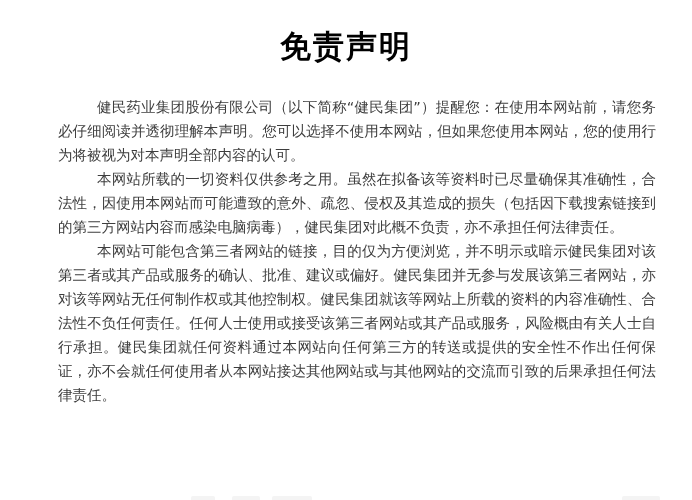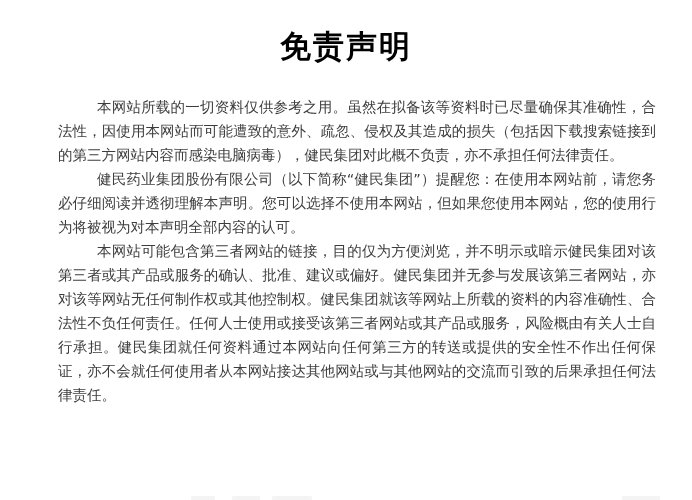--- a/index.html
+++ b/index.html
@@ -52,22 +52,22 @@
   .cutoff.d { left: 622px; width: 38px; }
 </style>
 </head>
 <body>
 
 <div class="page">
 
   <h1 class="title">免责声明</h1>
 
   <div class="content">
+    <p>健民药业集团股份有限公司（以下简称“健民集团”）提醒您：在使用本网站前，请您务必仔细阅读并透彻理解本声明。您可以选择不使用本网站，但如果您使用本网站，您的使用行为将被视为对本声明全部内容的认可。</p>
     <p>本网站所载的一切资料仅供参考之用。虽然在拟备该等资料时已尽量确保其准确性，合法性，因使用本网站而可能遭致的意外、疏忽、侵权及其造成的损失（包括因下载搜索链接到的第三方网站内容而感染电脑病毒），健民集团对此概不负责，亦不承担任何法律责任。</p>
-    <p>健民药业集团股份有限公司（以下简称“健民集团”）提醒您：在使用本网站前，请您务必仔细阅读并透彻理解本声明。您可以选择不使用本网站，但如果您使用本网站，您的使用行为将被视为对本声明全部内容的认可。</p>
     <p>本网站可能包含第三者网站的链接，目的仅为方便浏览，并不明示或暗示健民集团对该第三者或其产品或服务的确认、批准、建议或偏好。健民集团并无参与发展该第三者网站，亦对该等网站无任何制作权或其他控制权。健民集团就该等网站上所载的资料的内容准确性、合法性不负任何责任。任何人士使用或接受该第三者网站或其产品或服务，风险概由有关人士自行承担。健民集团就任何资料通过本网站向任何第三方的转送或提供的安全性不作出任何保证，亦不会就任何使用者从本网站接达其他网站或与其他网站的交流而引致的后果承担任何法律责任。</p>
   </div>
 
   <div class="cutoff a"></div>
   <div class="cutoff b"></div>
   <div class="cutoff c"></div>
   <div class="cutoff d"></div>
 
 </div>
 

